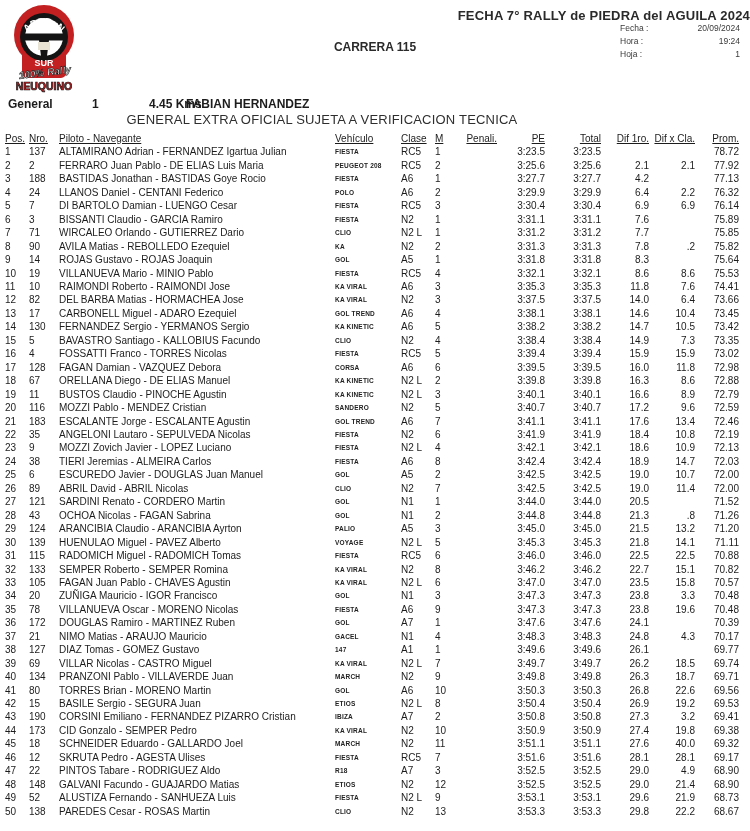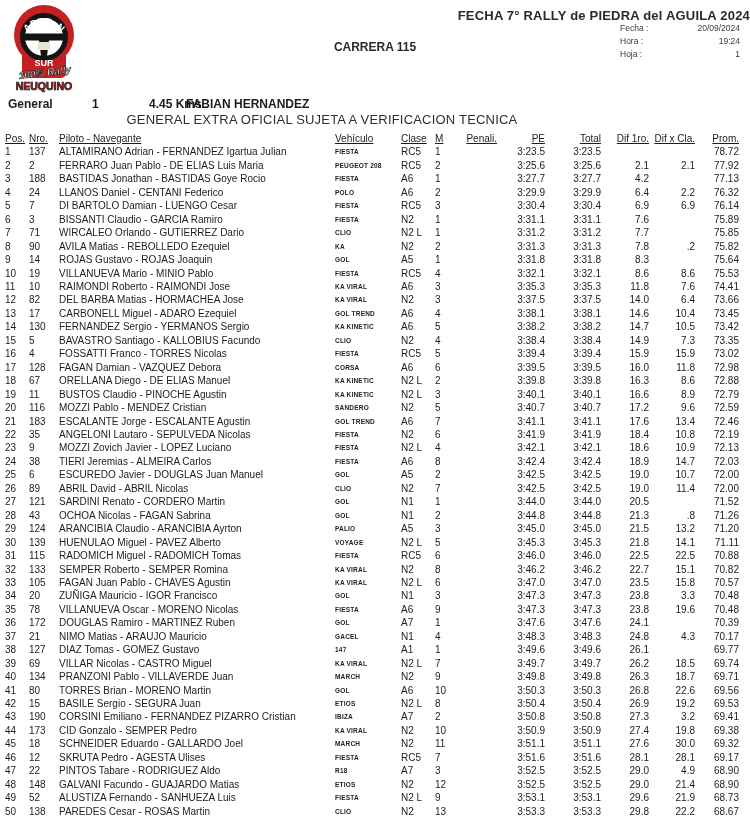--- a/index.html
+++ b/index.html
@@ -758,21 +758,21 @@
             <td class="">45</td>
             <td class="">18</td>
             <td class="name">SCHNEIDER Eduardo - GALLARDO Joel</td>
             <td class="veh">MARCH</td>
             <td class="">N2</td>
             <td class="">11</td>
             <td class="r"></td>
             <td class="r">3:51.1</td>
             <td class="r">3:51.1</td>
             <td class="r">27.6</td>
-            <td class="r">30.0</td>
+            <td class="r">40.0</td>
             <td class="r">69.32</td>
           </tr>
           <tr>
             <td class="">46</td>
             <td class="">12</td>
             <td class="name">SKRUTA Pedro - AGESTA Ulises</td>
             <td class="veh">FIESTA</td>
             <td class="">RC5</td>
             <td class="">7</td>
             <td class="r"></td>

